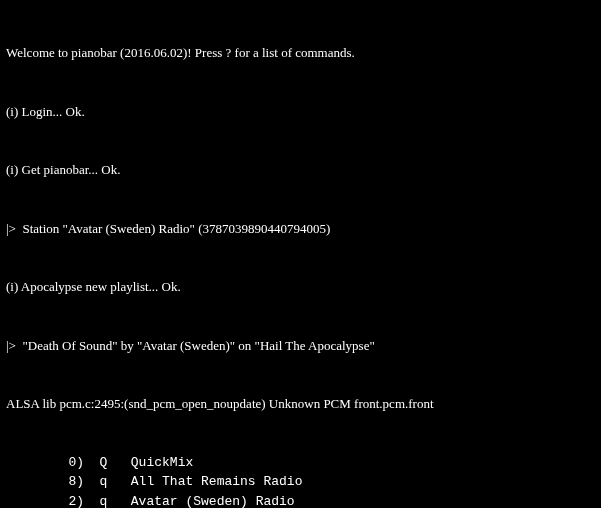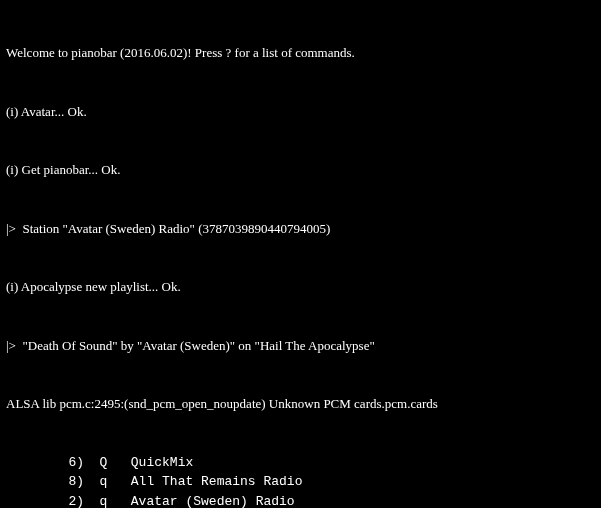--- a/index.html
+++ b/index.html
@@ -24,21 +24,21 @@
   }
   .station-row {
     white-space: pre;
   }
 </style>
 </head>
 <body>
 
 <div class="terminal">
   <div class="line">Welcome to pianobar (2016.06.02)! Press ? for a list of commands.</div>
-  <div class="line">(i) Avatar... Ok.</div>
+  <div class="line">(i) Login... Ok.</div>
   <div class="line">(i) Get pianobar... Ok.</div>
   <div class="line">|&gt;  Station "Avatar (Sweden) Radio" (3787039890440794005)</div>
   <div class="line">(i) Apocalypse new playlist... Ok.</div>
   <div class="line">|&gt;  "Death Of Sound" by "Avatar (Sweden)" on "Hail The Apocalypse"</div>
-  <div class="line">ALSA lib pcm.c:2495:(snd_pcm_open_noupdate) Unknown PCM cards.pcm.cards</div>
-  <div id="station-list"><div class="station-row">        6)  Q   QuickMix</div><div class="station-row">        8)  q   All That Remains Radio</div><div class="station-row">        2)  q   Avatar (Sweden) Radio</div></div>
+  <div class="line">ALSA lib pcm.c:2495:(snd_pcm_open_noupdate) Unknown PCM front.pcm.front</div>
+  <div id="station-list"><div class="station-row">        0)  Q   QuickMix</div><div class="station-row">        8)  q   All That Remains Radio</div><div class="station-row">        2)  q   Avatar (Sweden) Radio</div></div>
   
 </div>
 
 </body></html>

